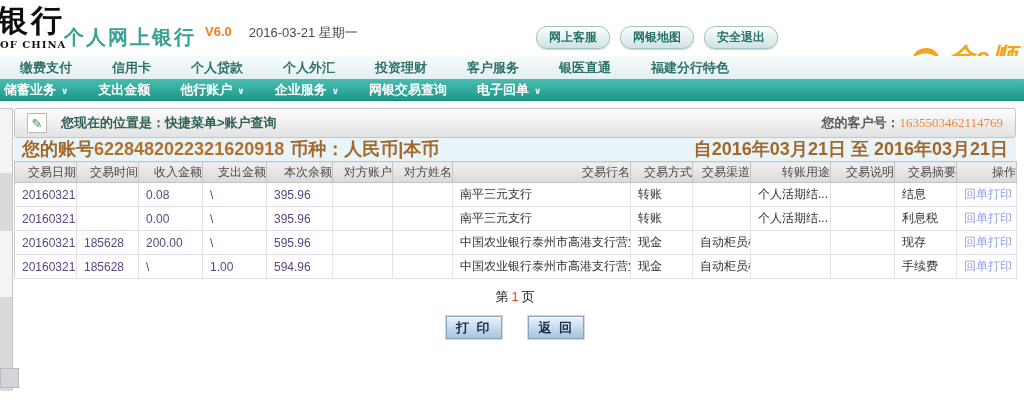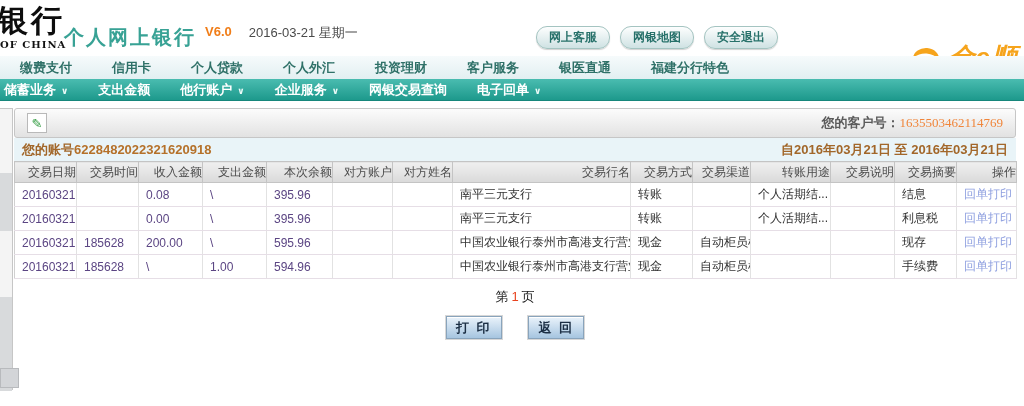--- a/index.html
+++ b/index.html
@@ -53,21 +53,21 @@
   .bc-right { margin-left:auto; font-size:13px; }
   .cust-label { color:#5a5a5a; font-weight:bold; }
   .cust-num { color:#f0853a;font-family:Liberation Serif, serif; }
 
   .tab-row { margin-top:10px; height:24px; background:linear-gradient(#f1f1f1,#e6e6e6); position:relative; }
   .result-tab { display:inline-block; margin-left:6px; height:24px; line-height:23px; padding:0 20px;
     background:linear-gradient(#ffffff,#dcedf0); border:1px solid #9fc8c3; border-bottom:none;
     border-radius:5px 5px 0 0; font-size:13px; font-weight:bold; color:#1e8b7f; cursor:pointer; }
 
   .account-bar { height:23px; line-height:23px; background:#e9f4f8; display:flex; padding:0 8px;
-    font-size:13px; font-weight:bold; color:#a2672a; white-space:nowrap; }
+    font-size:18px; font-weight:bold; color:#a2672a; white-space:nowrap; }
   .acct-num { color:#b5712a; }
   .acct-currency { margin-left:6px; }
   .date-range { margin-left:auto; }
 
   table.tx { border-collapse:collapse; table-layout:fixed; width:1002px; font-size:12px;
     border-left:1px solid #d0d0d0; border-right:1px solid #d0d0d0; }
   .tx th { height:21px; background:linear-gradient(#efefef,#dadada); border:1px solid #c4c4c4;
     font-size:12px; font-weight:normal; color:#4c4c4c; text-align:right; padding:0 0 0 6px; white-space:nowrap; overflow:hidden; }
   .tx td { height:24px; border-right:1px solid #e2e2e2; border-bottom:1px solid #e6dee6;
     padding:0 0 0 7px; color:#333; white-space:nowrap; overflow:hidden; background:#fff; }
@@ -141,29 +141,31 @@
 <div class="left-strip">
   <div class="seg1"></div>
   <div class="seg2"></div>
 </div>
 <div class="strip-square"></div>
 
 <div class="main">
 
   <div class="breadcrumb-bar">
     <span class="bc-icon">✎</span>
+    <span class="bc-text">您现在的位置是：快捷菜单&gt;账户查询</span>
     <span class="bc-right">
       <span class="cust-label">您的客户号：</span><span class="cust-num">1635503462114769</span>
     </span>
   </div>
 
 
   <div class="account-bar">
     <span>您的账号</span>
       <span class="acct-num">6228482022321620918</span>
+      <span class="acct-currency">币种：人民币|本币</span>
     <span class="date-range">自2016年03月21日  至  2016年03月21日</span>
   </div>
 
   <table class="tx">
     <thead>
         <tr>
           <th>交易日期</th>
           <th>交易时间</th>
           <th>收入金额</th>
           <th>支出金额</th>

